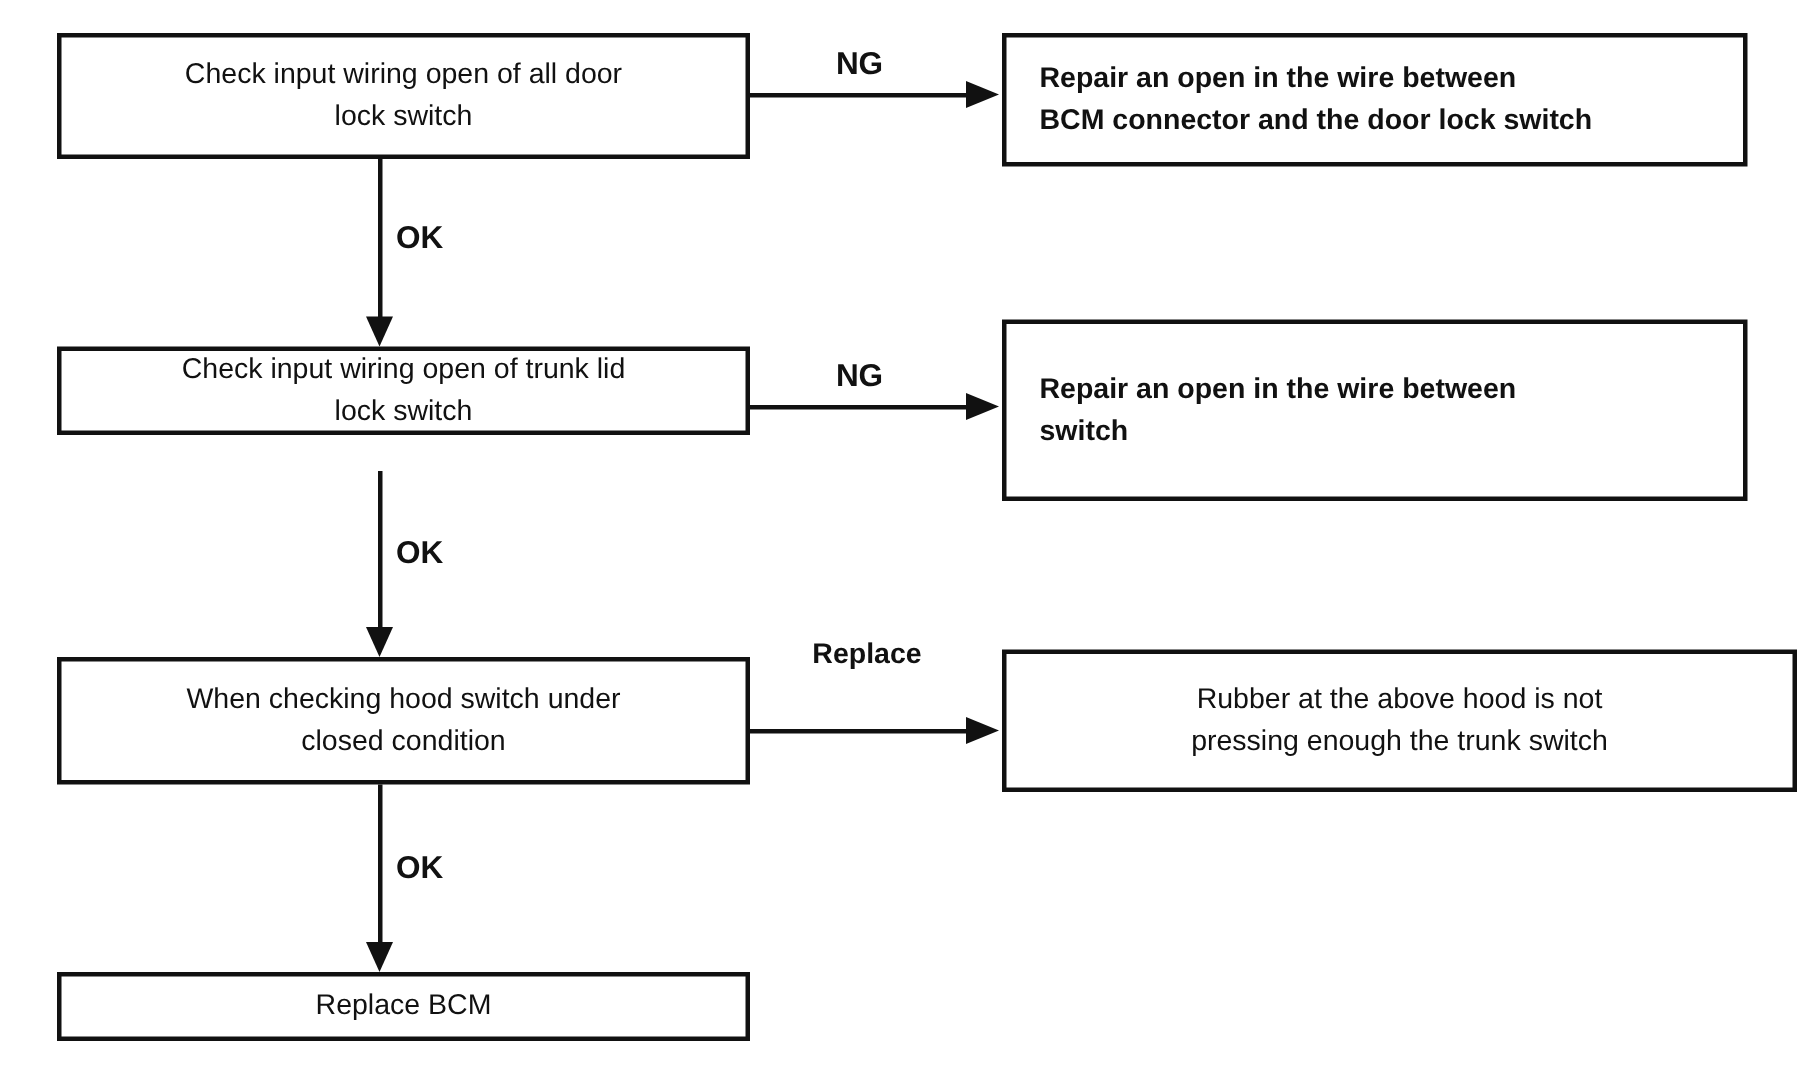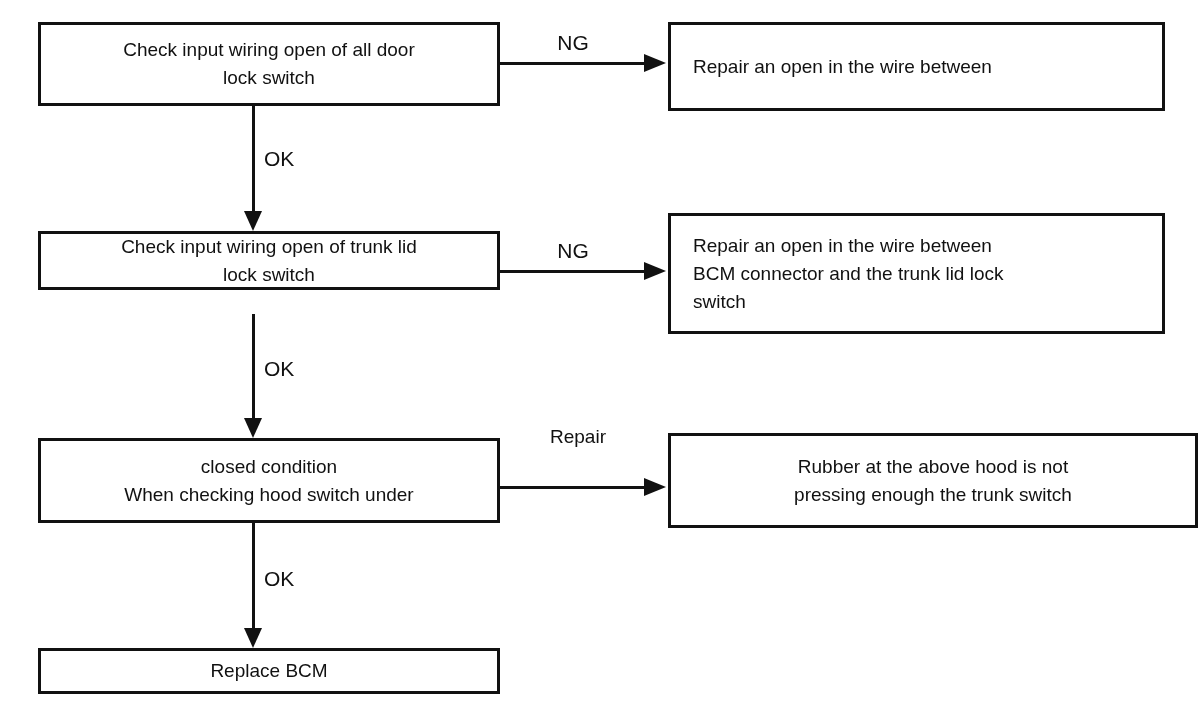--- a/index.html
+++ b/index.html
@@ -30,20 +30,21 @@
   }
   .box.center {
     align-items: center;
     text-align: center;
   }
   .box.leftalign {
     align-items: flex-start;
     text-align: left;
     padding-left: 22px;
     padding-right: 14px;
+    font-weight: bold;
   }
   .hline {
     position: absolute;
     height: 3px;
     background: #111111;
   }
   .vline {
     position: absolute;
     width: 3px;
     background: #111111;
@@ -59,67 +60,67 @@
   .arrowhead-down {
     position: absolute;
     width: 0;
     height: 0;
     border-left: 9px solid transparent;
     border-right: 9px solid transparent;
     border-top: 20px solid #111111;
   }
   .branch-label {
     position: absolute;
-    font-weight: normal;
+    font-weight: bold;
     font-size: 21px;
     color: #111111;
     text-align: center;
   }
   .branch-label.small {
     font-size: 19px;
     line-height: 24px;
   }
   .ok-label {
     position: absolute;
-    font-weight: normal;
+    font-weight: bold;
     font-size: 21px;
     color: #111111;
   }
 </style>
 </head>
 <body>
 
 <div class="canvas">
 
   <div class="box center" style="left:38px; top:22px; width:462px; height:84px;">
     <div>Check input wiring open of all door</div>
     <div>lock switch</div>
   </div>
 
   <div class="box center" style="left:38px; top:231px; width:462px; height:59px;">
     <div>Check input wiring open of trunk lid</div>
     <div>lock switch</div>
   </div>
 
   <div class="box center" style="left:38px; top:438px; width:462px; height:85px;">
+    <div>When checking hood switch under</div>
     <div>closed condition</div>
-    <div>When checking hood switch under</div>
   </div>
 
   <div class="box center" style="left:38px; top:648px; width:462px; height:46px;">
     <div>Replace BCM</div>
   </div>
 
   <div class="box leftalign" style="left:668px; top:22px; width:497px; height:89px;">
     <div>Repair an open in the wire between</div>
+    <div>BCM connector and the door lock switch</div>
   </div>
 
   <div class="box leftalign" style="left:668px; top:213px; width:497px; height:121px;">
     <div>Repair an open in the wire between</div>
-    <div>BCM connector and the trunk lid lock</div>
     <div>switch</div>
   </div>
 
   <div class="box center" style="left:668px; top:433px; width:530px; height:95px;">
     <div>Rubber at the above hood is not</div>
     <div>pressing enough the trunk switch</div>
   </div>
 
   <div class="hline" style="left:500px; top:62px; width:146px;"></div>
   <div class="arrowhead-right" style="left:644px; top:54px;"></div>
@@ -129,21 +130,21 @@
 
   <div class="hline" style="left:500px; top:270px; width:146px;"></div>
   <div class="arrowhead-right" style="left:644px; top:262px;"></div>
   <div class="branch-label" style="left:500px; top:239px; width:146px;">
     <div>NG</div>
   </div>
 
   <div class="hline" style="left:500px; top:486px; width:146px;"></div>
   <div class="arrowhead-right" style="left:644px; top:478px;"></div>
   <div class="branch-label small" style="left:486px; top:425px; width:184px;">
-    <div>Repair</div>
+    <div>Replace</div>
   </div>
 
   <div class="vline" style="left:252px; top:106px; height:108px;"></div>
   <div class="arrowhead-down" style="left:244px; top:211px;"></div>
   <div class="ok-label" style="left:264px; top:147px;">OK</div>
 
   <div class="vline" style="left:252px; top:314px; height:106px;"></div>
   <div class="arrowhead-down" style="left:244px; top:418px;"></div>
   <div class="ok-label" style="left:264px; top:357px;">OK</div>
 

